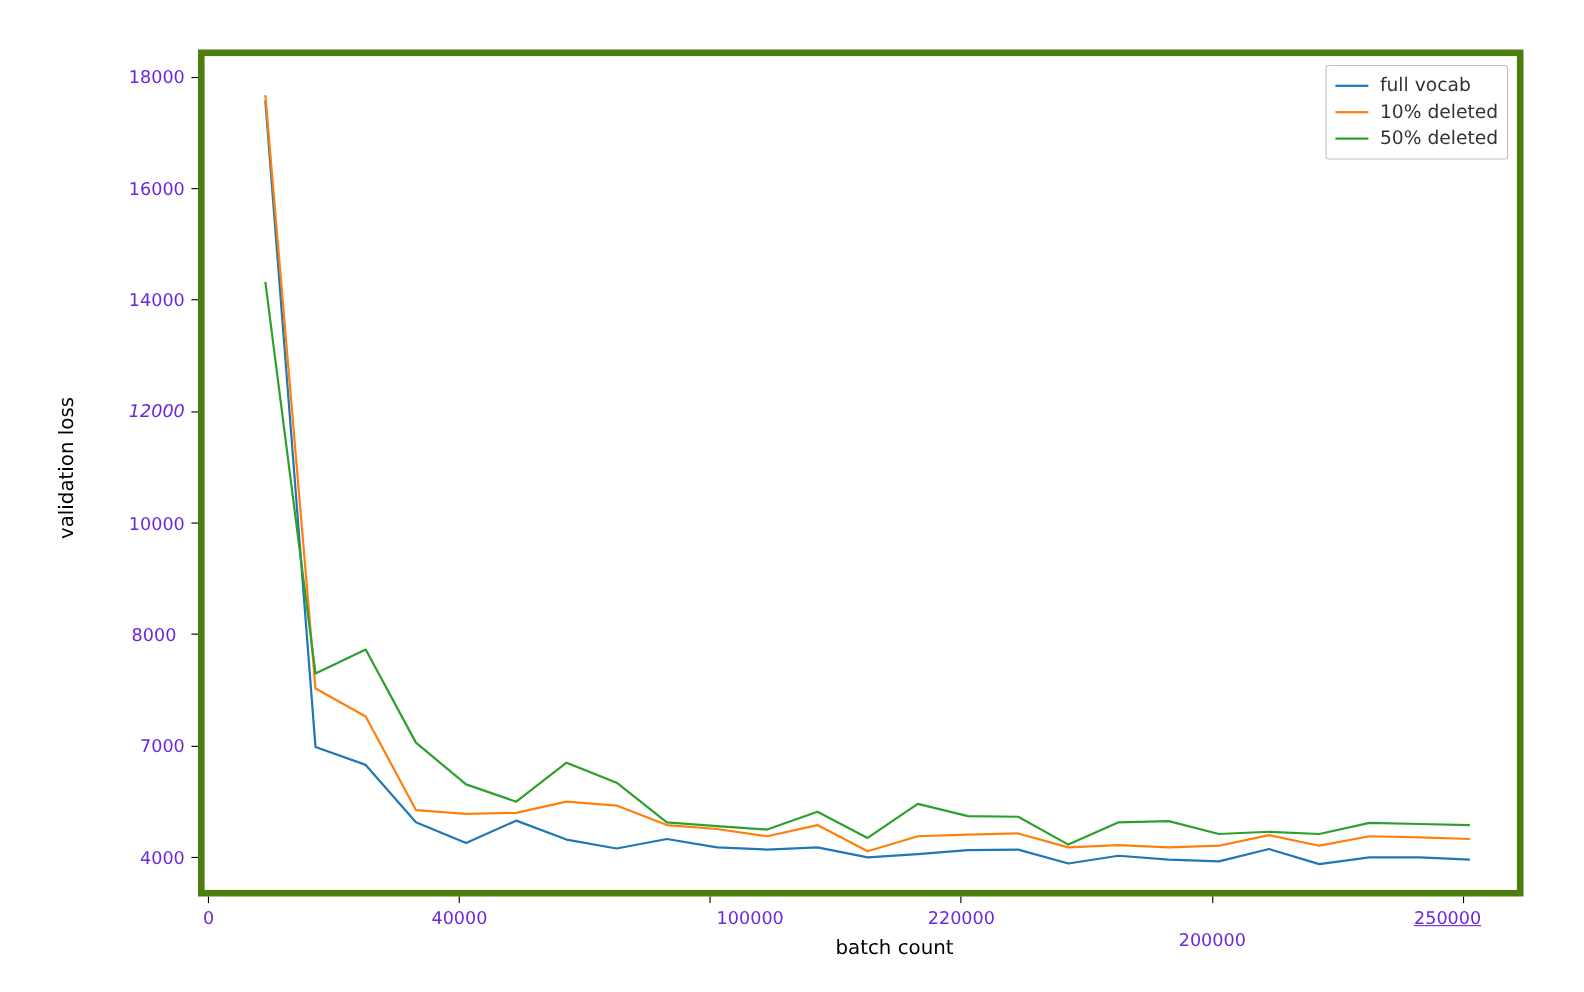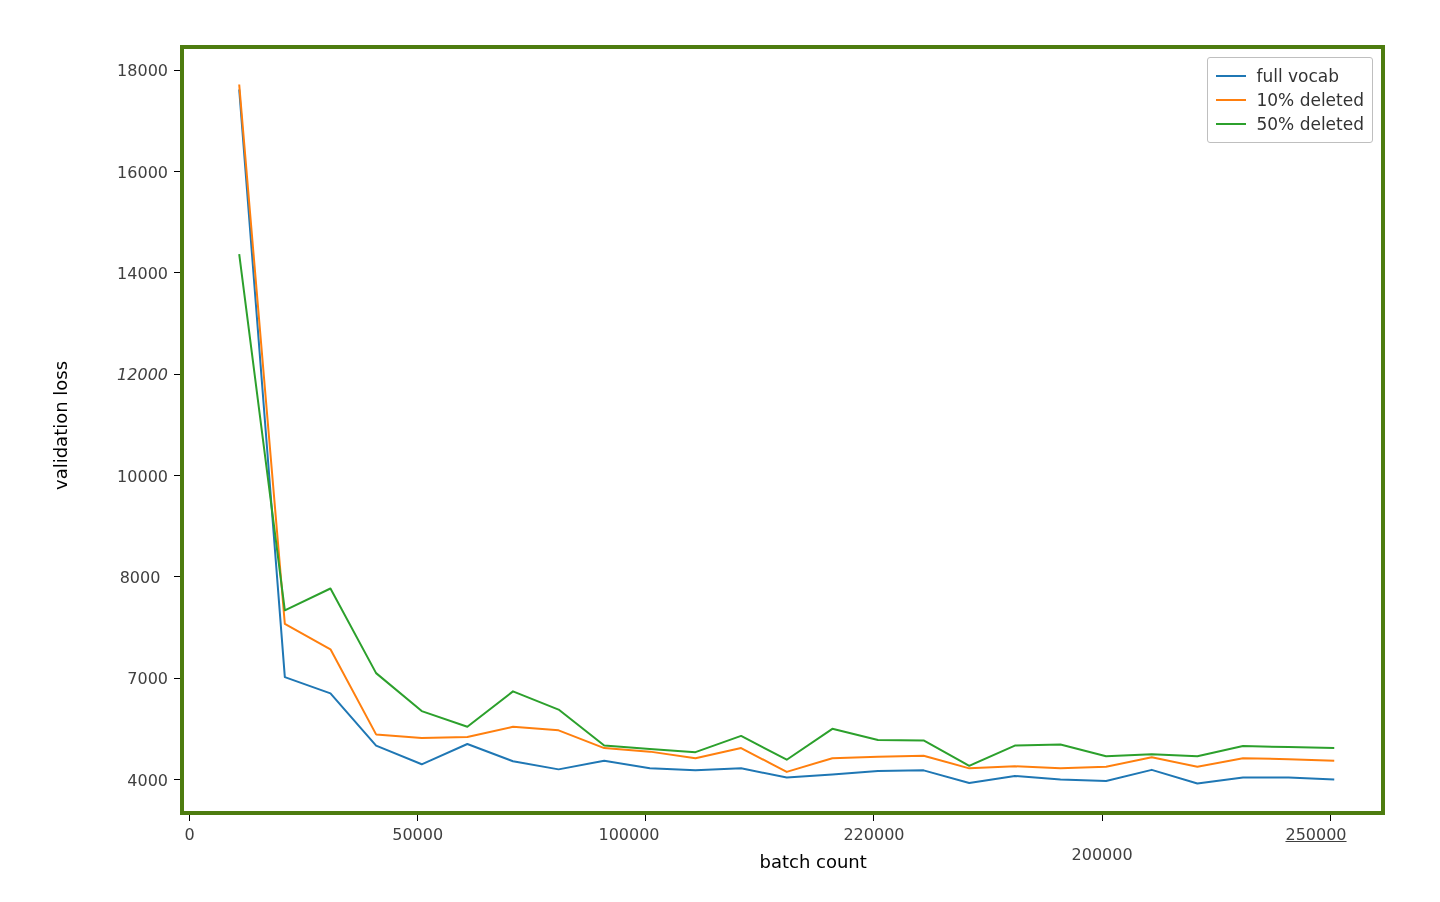--- a/index.html
+++ b/index.html
@@ -12,35 +12,35 @@
     font-size: 15px;
     color: #333;
   }
   .figure {
     position: relative;
     width: 1440px;
     height: 902px;
   }
   .plot-area {
     position: absolute;
-    border: 4px solid #4d7c0f;
+    border: 6px solid #4d7c0f;
     box-sizing: border-box;
   }
   .axis-label {
     position: absolute;
     color: #000;
     font-size: 18px;
   }
   .ylabel {
     transform: rotate(-90deg);
     transform-origin: left top;
   }
   .tick-label {
     position: absolute;
-    color: #404040;
+    color: #6d28d9;
     font-size: 16px;
   }
   .tick-label.x {
     transform: translateX(-50%);
   }
   .tick-label.y {
     transform: translateY(-50%);
     text-align: right;
   }
   .tick-mark {
@@ -105,23 +105,23 @@
           <div class="legend-swatch" style="border-top-color: rgb(44, 160, 44);"></div>
           <span>50% deleted</span>
         </div>
       </div>
   </div>
   <div class="axis-label ylabel" id="ylabel" style="left: 50px; top: 490px;">validation loss</div>
   <div class="axis-label" id="xlabel" style="left: 727.5px; top: 851px; margin-left: 32px;">batch count</div>
 <div class="tick-mark x" style="left: 189.082px; top: 815px;"></div>
     <div class="tick-label x" style="left: 189.582px; top: 825px;">0</div>
     <div class="tick-mark x" style="left: 417.215px; top: 815px;"></div>
-    <div class="tick-label x" style="left: 417.715px; top: 825px;">50000</div>
+    <div class="tick-label x" style="left: 417.715px; top: 825px;">40000</div>
     <div class="tick-mark x" style="left: 645.348px; top: 815px;"></div>
-    <div class="tick-label x" style="left: 629px; top: 825px;">100000</div>
+    <div class="tick-label x" style="left: 682px; top: 825px;">100000</div>
     <div class="tick-mark x" style="left: 873.481px; top: 815px;"></div>
     <div class="tick-label x" style="left: 873.981px; top: 825px;">220000</div>
     <div class="tick-mark x" style="left: 1101.61px; top: 815px;"></div>
     <div class="tick-label x" style="left: 1102.11px; top: 845px;">200000</div>
     <div class="tick-mark x" style="left: 1329.75px; top: 815px;"></div>
     <div class="tick-label x" style="left: 1316px; top: 825px; text-decoration: underline;">250000</div>
     <div class="tick-mark y" style="left: 174px; top: 779.039px;"></div>
     <div class="tick-label y" style="left: 112px; top: 779.539px; width: 56px;">4000</div>
     <div class="tick-mark y" style="left: 174px; top: 677.724px;"></div>
     <div class="tick-label y" style="left: 112px; top: 678.224px; width: 56px;">7000</div>

